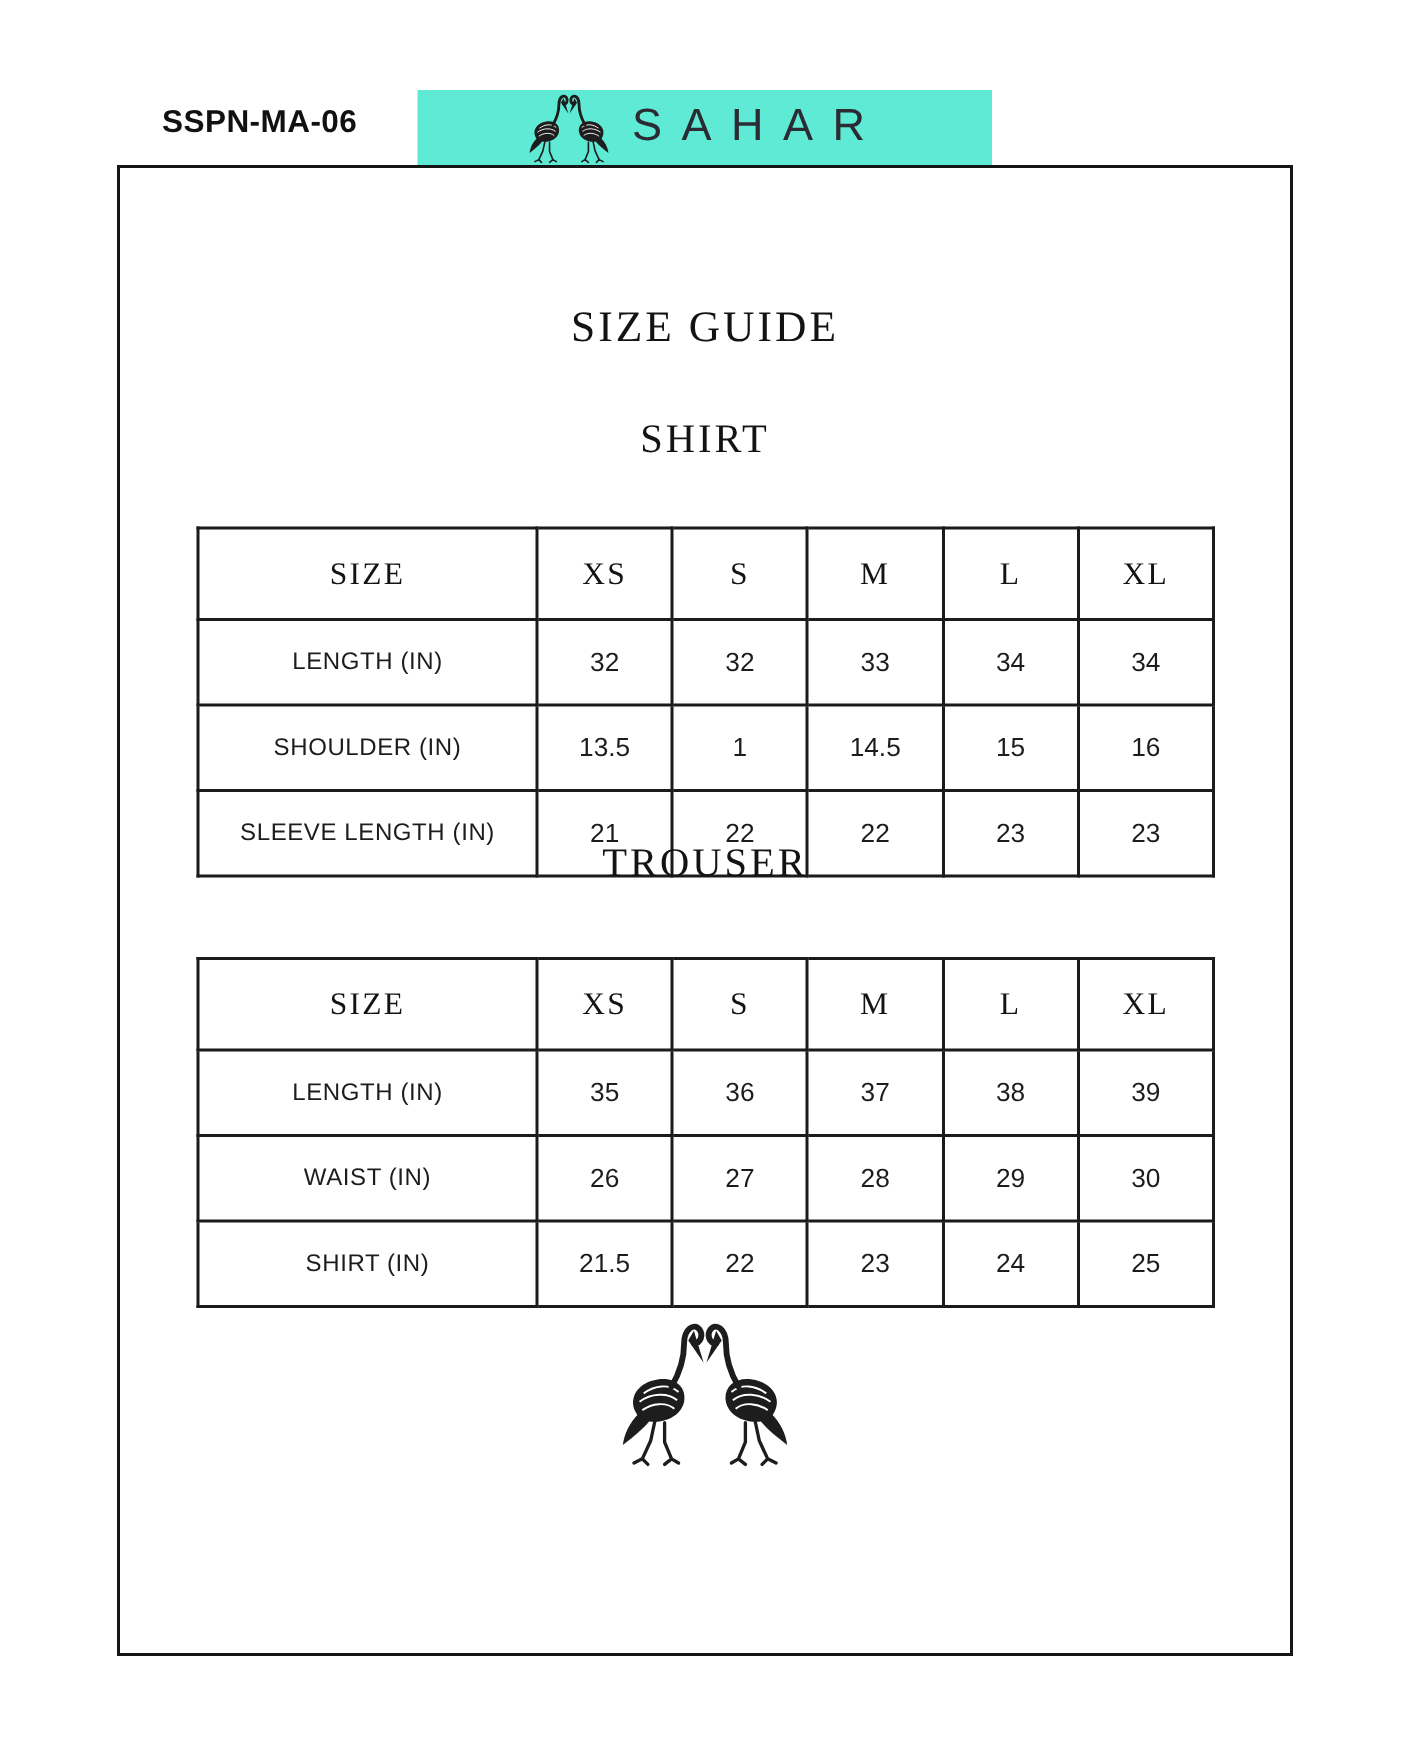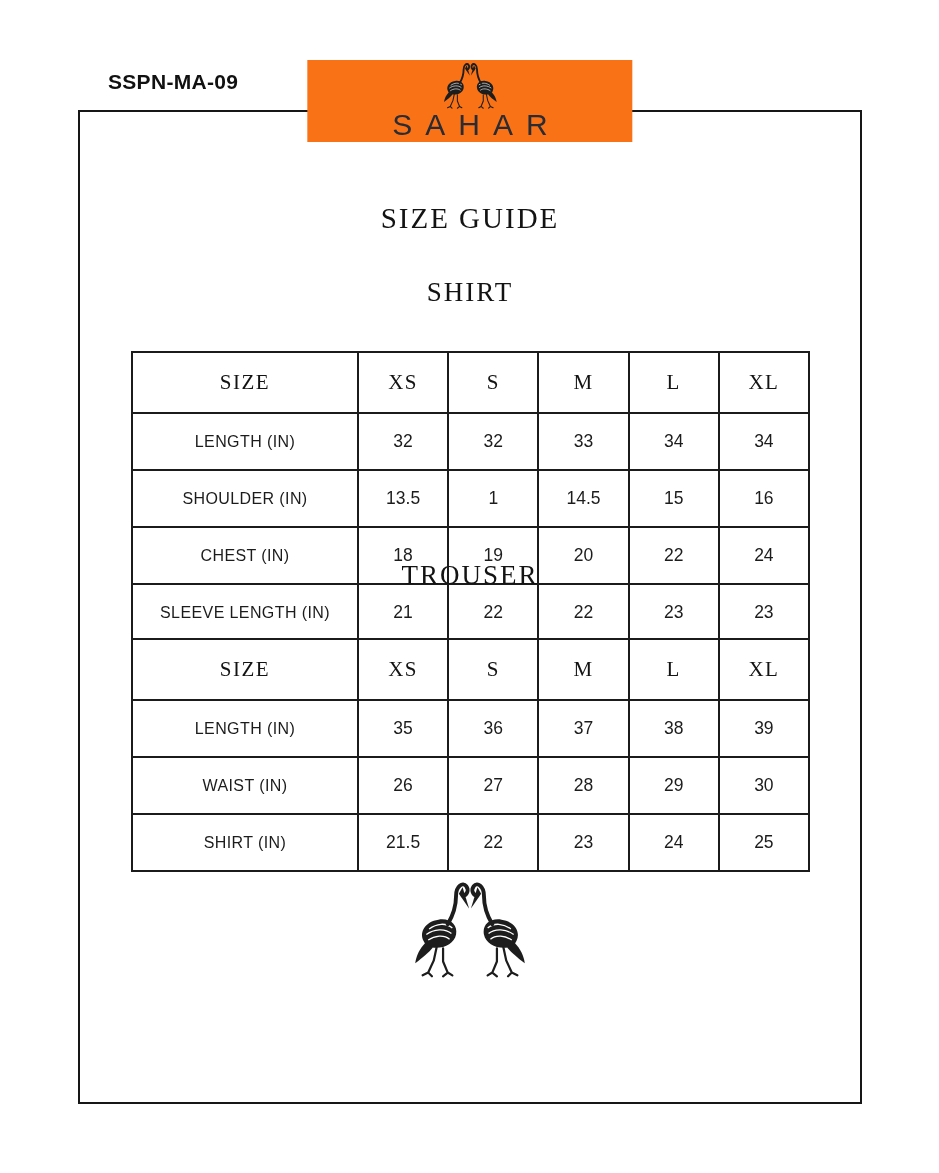--- a/index.html
+++ b/index.html
@@ -17,22 +17,22 @@
 
   .sheet {
     position:absolute; left:78px; top:110px;
     width:784px; height:994px;
     border:2px solid #161616;
   }
 
   
   .brand {
     position:absolute; top:-52px; left:50%; transform:translateX(-50%);
-    background:#f97316; padding:0 72px;
-    display:flex; flex-direction:column; align-items:center;
+    background:#5eead4; padding:0 72px;
+    display:flex; flex-direction:row; align-items:center;
     z-index:2;
   }
   .brand-birds { width:58px; height:50px; display:block; }
   .brand-name {
     font-size:30px; font-weight:400; color:#2b2b33;
     letter-spacing:13px; text-indent:13px; margin-top:-2px;
     font-family:"Liberation Sans", sans-serif;
   }
 
   .serif-title {
@@ -88,21 +88,21 @@
       <path d="M12,72 C6,78 2,86 1,94 C9,88 16,82 20,77 Z" fill="#1d1d1d"></path>
       <path d="M16,57 C24,51 34,50 41,56 M13,63 C21,57 33,56 40,62 M15,69 C22,64 32,63 38,68" stroke="#ffffff" stroke-width="1.4" fill="none"></path>
       <path d="M36,52 C42,42 45,32 45,21 C45,11 52,6 56,11 C59,15 57,21 52,21" stroke="#1d1d1d" stroke-width="4.2" fill="none" stroke-linecap="round"></path>
       <path d="M52,12 L59,35 L48,19 Z" fill="#1d1d1d"></path>
       <path d="M24,77 L21,91 L15,104 M15,104 L9,107 M15,104 L19,108 M31,78 L31,92 L36,104 M36,104 L31,108 M36,104 L41,107" stroke="#1d1d1d" stroke-width="2.4" fill="none" stroke-linecap="round"></path>
     </g>
     <use href="#bird-left" transform="translate(120,0) scale(-1,1)"></use>
   </symbol>
 </svg>
 
-<div class="product-code">SSPN-MA-09</div>
+<div class="product-code">SSPN-MA-06</div>
 
 <div class="sheet">
 
   <div class="brand">
     <svg class="brand-birds" aria-hidden="true">
       <use href="#crane-pair"></use>
     </svg>
     <div class="brand-name">SAHAR</div>
   </div>
 
@@ -140,28 +140,20 @@
         </tr>
         <tr>
           <td class="row-label">SHOULDER (IN)</td>
           <td>13.5</td>
           <td>1</td>
           <td>14.5</td>
           <td>15</td>
           <td>16</td>
         </tr>
         <tr>
-          <td class="row-label">CHEST (IN)</td>
-          <td>18</td>
-          <td>19</td>
-          <td>20</td>
-          <td>22</td>
-          <td>24</td>
-        </tr>
-        <tr>
           <td class="row-label">SLEEVE LENGTH (IN)</td>
           <td>21</td>
           <td>22</td>
           <td>22</td>
           <td>23</td>
           <td>23</td>
         </tr>
       </tbody>
   </table>
 

